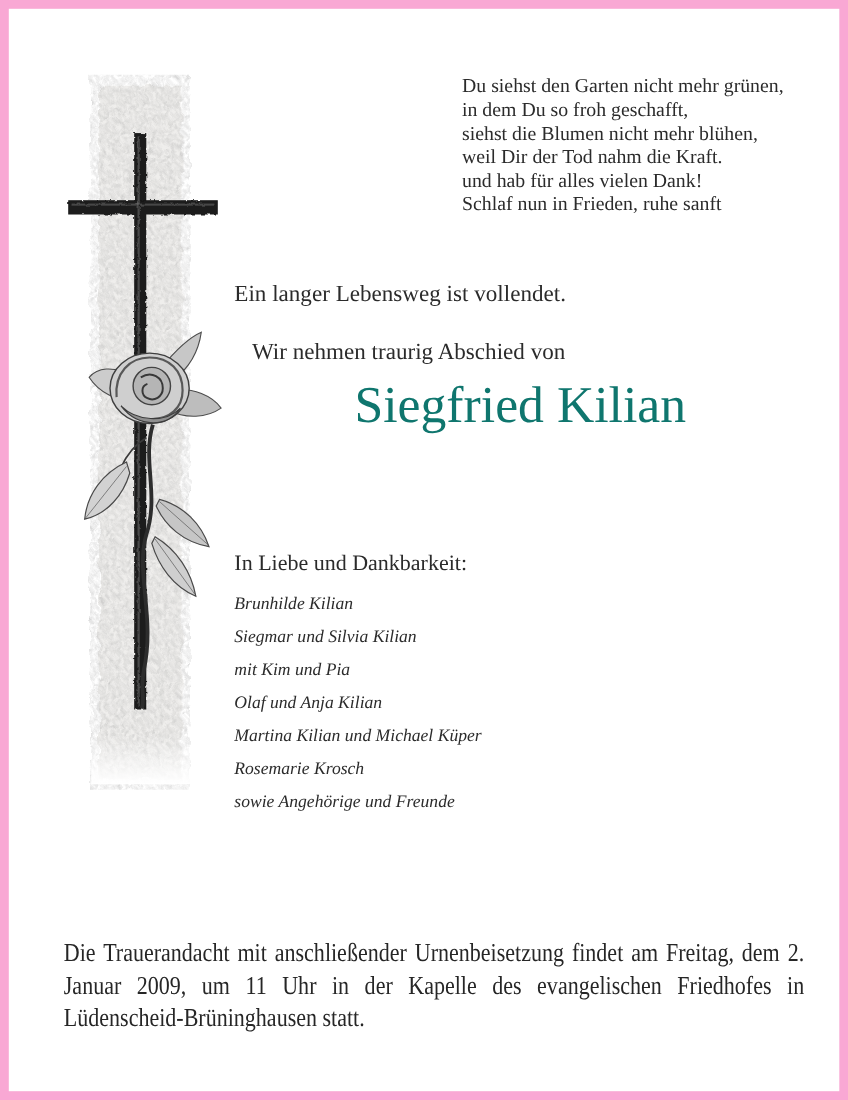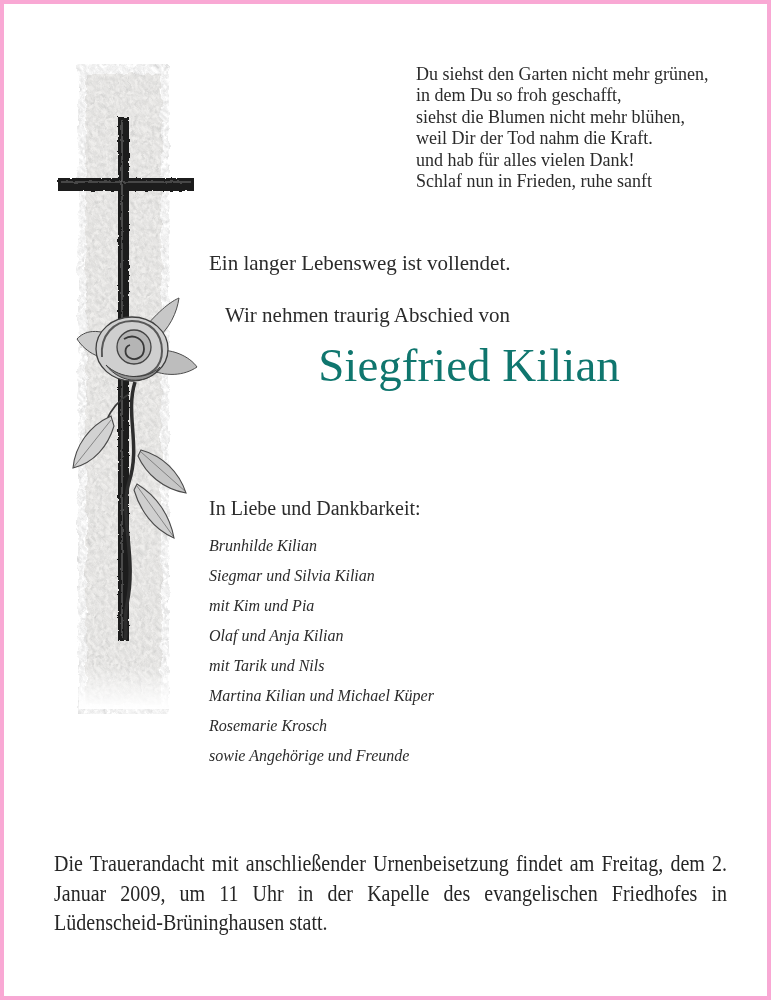--- a/index.html
+++ b/index.html
@@ -1,21 +1,21 @@
 <!DOCTYPE html>
 <html lang="de"><head>
 <meta charset="utf-8">
 <style>
   html,body{margin:0;padding:0;background:#ffffff;}
   .page{
     position:relative;
     width:771px;height:1000px;
     box-sizing:border-box;
     background:#ffffff;
-    border:4px solid #f9a8d4;
+    border:8px solid #f9a8d4;
     overflow:hidden;
     font-family:"Liberation Serif","DejaVu Serif",serif;
     color:#2b2b2b;
   }
   .abs{position:absolute;}
   .artwork{left:45px;top:60px;width:150px;height:650px;}
   .poem{
     left:412px;top:60px;width:330px;
     font-size:18px;line-height:21.4px;
     white-space:nowrap;
@@ -126,21 +126,20 @@
 
   <div class="abs deceased-name">Siegfried Kilian</div>
 
 
   <div class="abs mourners-heading">In Liebe und Dankbarkeit:</div>
   <ul class="abs mourners-list">
       <li>Brunhilde Kilian</li>
       <li>Siegmar und Silvia Kilian</li>
       <li>mit Kim und Pia</li>
       <li>Olaf und Anja Kilian</li>
-      <li>mit Tarik und Nils</li>
       <li>Martina Kilian und Michael Küper</li>
       <li>Rosemarie Krosch</li>
       <li>sowie Angehörige und Freunde</li>
     </ul>
 
   <div class="abs funeral">
     <div class="funeral-inner">Die Trauerandacht mit anschließender Urnenbeisetzung findet am Freitag, dem 2. Januar 2009, um 11 Uhr in der Kapelle des evangelischen Friedhofes in Lüdenscheid-Brüninghausen statt.</div>
   </div>
 
 </div>

